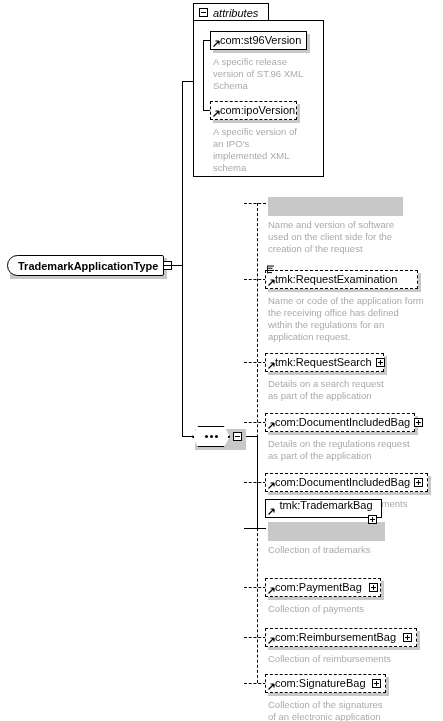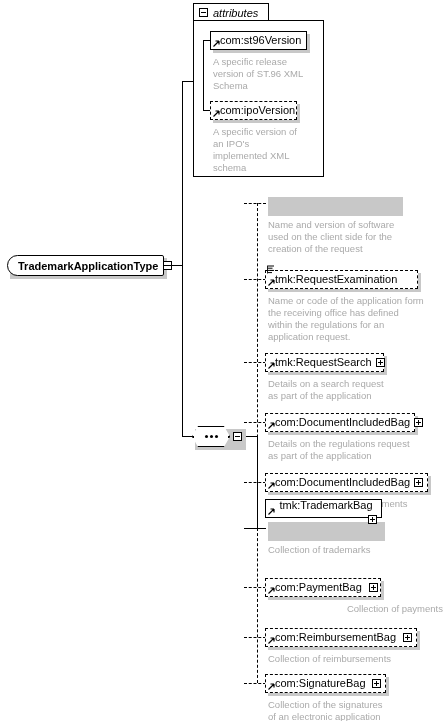--- a/index.html
+++ b/index.html
@@ -329,21 +329,21 @@
 
   <div class="dash-h" style="left:244px; top:587px; width:22px;"></div>
   <div class="node-shadow" style="left:268px; top:581px; width:116px; height:19px;"></div>
   <div class="node dashed" style="left:265px; top:578px; width:116px;gap:7px;">
     <svg class="node-arrow" viewBox="0 0 7 7">
       <path d="M0.5 6.5 L6 1 M6 1 L2.5 1 M6 1 L6 4.5" stroke="#000" stroke-width="1.2" fill="none"></path>
     </svg>
     <span class="node-label">com:PaymentBag</span>
     <span class="plus-box" style="margin-left:auto;"></span>
   </div>
-  <div class="anno" style="left:268px; top:603px; width:175px;text-align:right;">Collection of payments</div>
+  <div class="anno" style="left:268px; top:603px; width:175px;">Collection of payments</div>
 
   <div class="dash-h" style="left:244px; top:637px; width:22px;"></div>
   <div class="node-shadow" style="left:268px; top:631px; width:152px; height:19px;"></div>
   <div class="node dashed" style="left:265px; top:628px; width:152px;">
     <svg class="node-arrow" viewBox="0 0 7 7">
       <path d="M0.5 6.5 L6 1 M6 1 L2.5 1 M6 1 L6 4.5" stroke="#000" stroke-width="1.2" fill="none"></path>
     </svg>
     <span class="node-label">com:ReimbursementBag</span>
     <span class="plus-box" style="margin-left:auto;"></span>
   </div>

